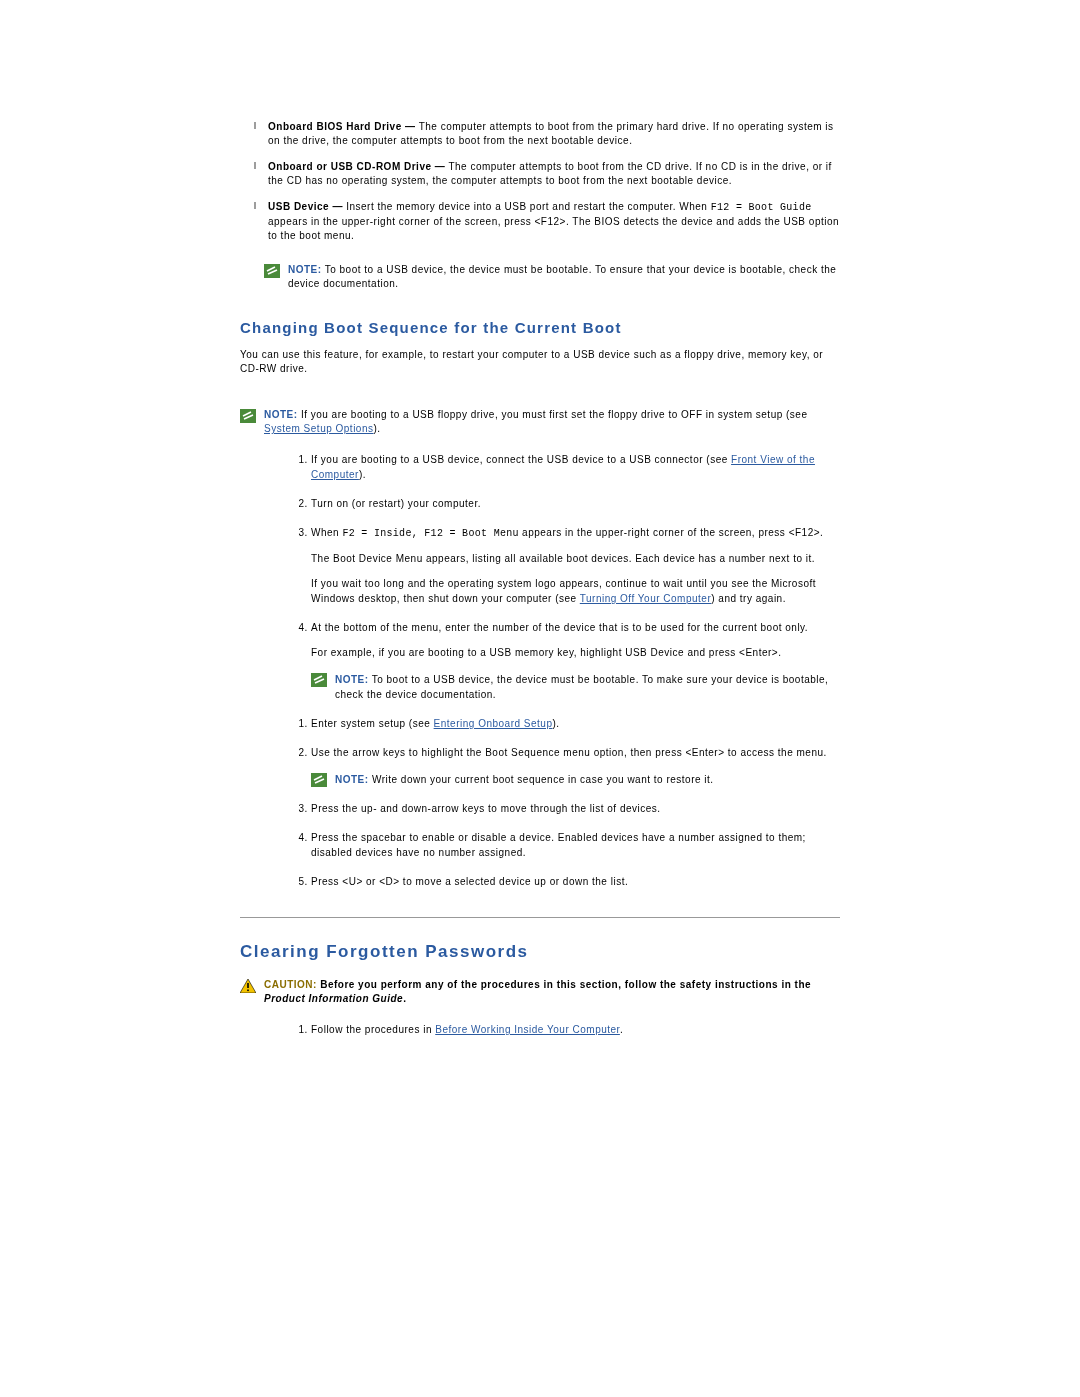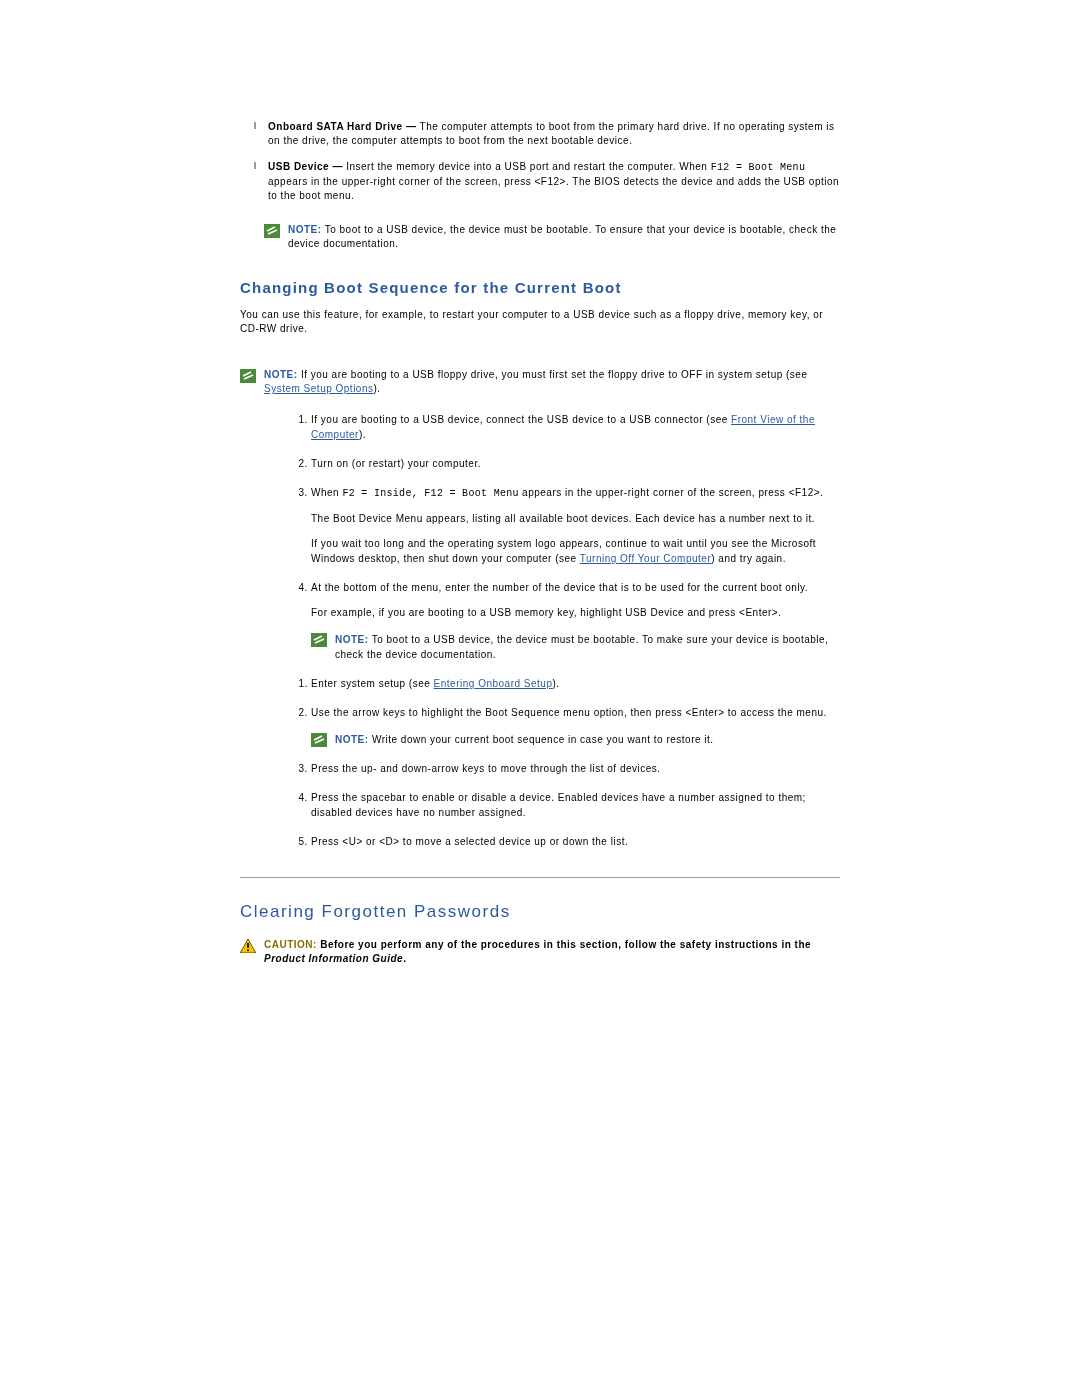--- a/index.html
+++ b/index.html
@@ -72,21 +72,21 @@
   h2.section {
     color: #2b5aa0;
     font-size: 15px;
     font-weight: bold;
     letter-spacing: 1.2px;
     margin: 28px 0 12px 0;
   }
   h2.big-section {
     color: #2b5aa0;
     font-size: 17px;
-    font-weight: normal;
+    font-weight: bold;
     letter-spacing: 1.5px;
     margin: 24px 0 16px 0;
   }
   p.body {
     margin: 0 0 12px 0;
     line-height: 1.4;
   }
   a.link {
     color: #2b5aa0;
     text-decoration: underline;
@@ -116,24 +116,27 @@
     margin-top:12px;
   }
 </style>
 </head>
 <body>
 
 <div class="page">
 
   <ul class="top-list">
     <li>
-      <span class="bold">Onboard SATA Hard Drive —</span><span> The computer attempts to boot from the primary hard drive. If no operating system is on the drive, the computer attempts to boot from the next bootable device.</span>
-    </li>
-    <li>
-      <span class="bold">USB Device —</span><span> Insert the memory device into a USB port and restart the computer. When </span><span class="mono">F12 = Boot Menu</span><span> appears in the upper-right corner of the screen, press &lt;F12&gt;. The BIOS detects the device and adds the USB option to the boot menu.</span>
+      <span class="bold">Onboard BIOS Hard Drive —</span><span> The computer attempts to boot from the primary hard drive. If no operating system is on the drive, the computer attempts to boot from the next bootable device.</span>
+    </li>
+    <li>
+      <span class="bold">Onboard or USB CD-ROM Drive —</span><span> The computer attempts to boot from the CD drive. If no CD is in the drive, or if the CD has no operating system, the computer attempts to boot from the next bootable device.</span>
+    </li>
+    <li>
+      <span class="bold">USB Device —</span><span> Insert the memory device into a USB port and restart the computer. When </span><span class="mono">F12 = Boot Guide</span><span> appears in the upper-right corner of the screen, press &lt;F12&gt;. The BIOS detects the device and adds the USB option to the boot menu.</span>
     </li>
   </ul>
 
   <div class="note-row">
     <span class="note-icon">
       <svg viewBox="0 0 16 14">
           <rect x="0" y="0" width="16" height="14" fill="#4a8a3a"></rect>
           <path d="M3 7 L11 3 M4 10 L13 6" stroke="#fff" stroke-width="1.6" fill="none"></path>
         </svg>
     </span>
@@ -211,14 +214,19 @@
     <span class="caution-icon">
       <svg viewBox="0 0 16 14">
           <polygon points="8,0 16,14 0,14" fill="#f2c200" stroke="#000" stroke-width="0.6"></polygon>
           <rect x="7.2" y="4" width="1.6" height="5" fill="#000"></rect>
           <rect x="7.2" y="10.5" width="1.6" height="1.6" fill="#000"></rect>
         </svg>
     </span>
     <span class="caution-text"><span class="clabel">CAUTION:</span><span> Before you perform any of the procedures in this section, follow the safety instructions in the </span><em>Product Information Guide</em><span>.</span></span>
   </div>
 
+  <ol class="steps">
+    <li>
+      <span>Follow the procedures in </span><a class="link">Before Working Inside Your Computer</a><span>.</span>
+    </li>
+  </ol>
 
 </div>
 
 </body></html>

